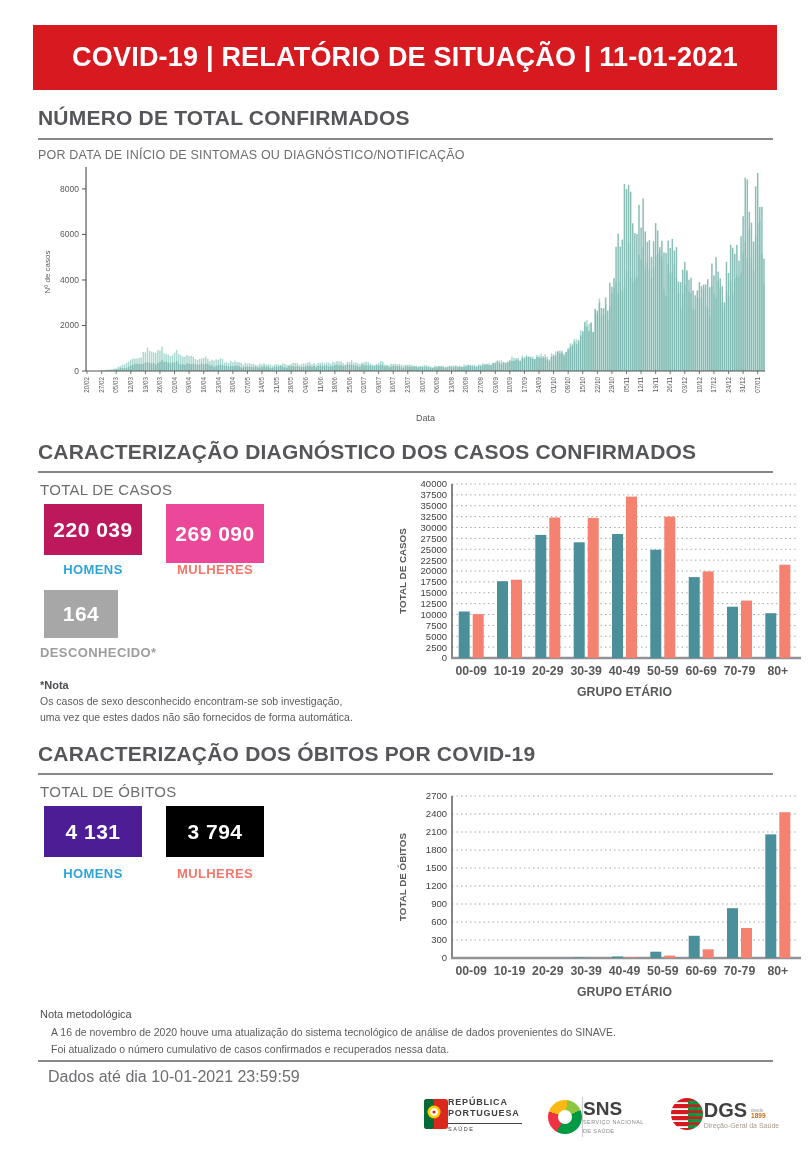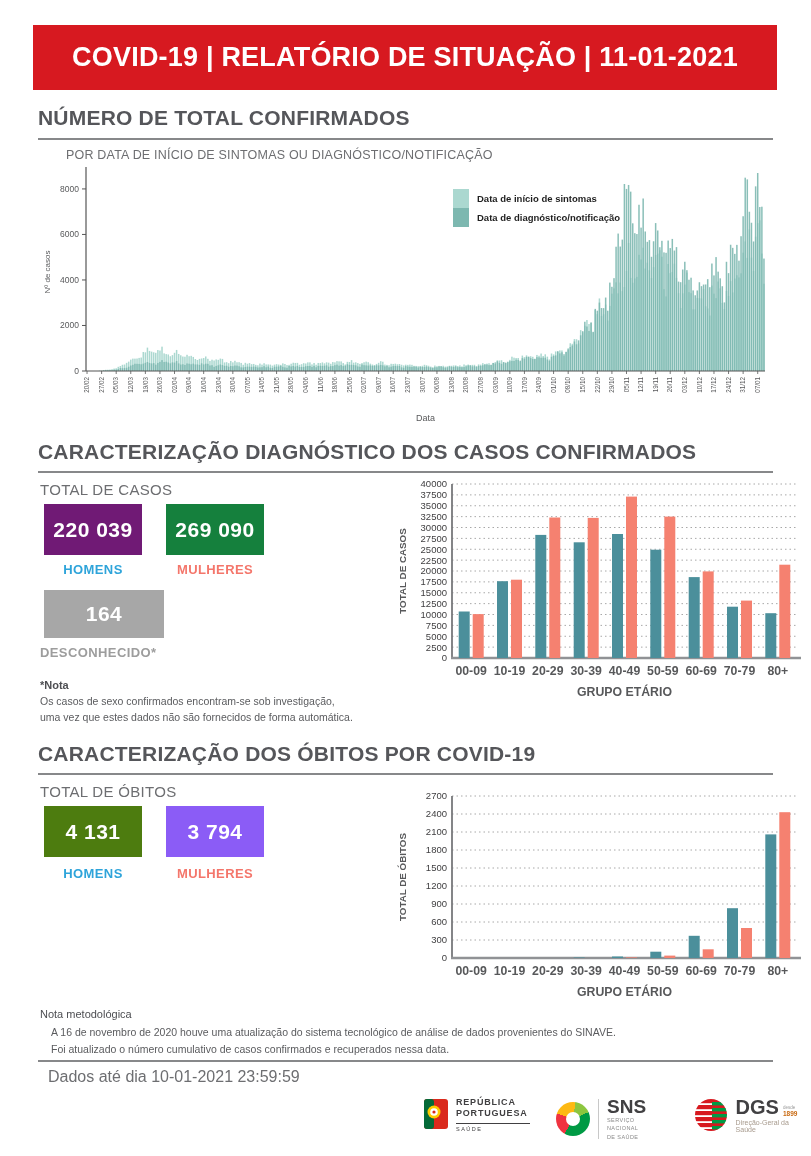--- a/index.html
+++ b/index.html
@@ -4,37 +4,37 @@
 <style>
   html,body{margin:0;padding:0;background:#fff;}
   .page{position:relative;width:811px;height:1156px;background:#fff;overflow:hidden;
         font-family:"Liberation Sans",sans-serif;color:#55565a;}
   .abs{position:absolute;}
   .banner{position:absolute;left:33px;top:25px;width:744px;height:65px;background:#d71920;
           display:flex;align-items:center;justify-content:center;}
   .banner span{color:#fff;font-size:27px;font-weight:700;letter-spacing:.2px;white-space:nowrap;}
   .sec-title{font-size:21px;font-weight:600;color:#55565a;letter-spacing:.2px;white-space:nowrap;}
   .rule{height:2px;background:#87888a;}
-  .subtitle{font-size:12.5px;color:#6d6e71;letter-spacing:.2px;margin-left:28px;}
+  .subtitle{font-size:12.5px;color:#6d6e71;letter-spacing:.2px;}
   .tot-label{font-size:15px;color:#6d6e71;letter-spacing:.3px;}
   .stat-box{display:flex;align-items:center;justify-content:center;color:#fff;
             font-size:21px;font-weight:700;letter-spacing:.5px;}
   .stat-label{font-size:13px;font-weight:700;text-align:center;letter-spacing:.4px;}
   .note-title{font-size:11px;font-weight:700;color:#4d4e52;}
   .note-line{font-size:10.5px;color:#5a5b5e;}
   .legend{display:block;}
   .lg-row{display:flex;align-items:center;height:19px;}
   .lg-sq{width:16px;height:19px;margin-right:8px;flex:0 0 auto;}
   .lg-lb{font-size:9.5px;font-weight:700;color:#1f1f1f;white-space:nowrap;}
   svg text{font-family:"Liberation Sans",sans-serif;}
   .foot-title{font-size:11px;font-weight:400;color:#4d4e52;text-align:right;}
   .foot-line{font-size:10.5px;color:#5a5b5e;margin-left:11px;}
   .data-until{font-size:16px;color:#6d6e71;}
   .footer{display:flex;align-items:flex-start;gap:26px;}
-  .logo{display:flex;align-items:center;gap:8px;}
+  .logo{display:flex;align-items:center;}
   .rep-text div.rep-big{font-size:9px;font-weight:700;color:#414042;letter-spacing:.8px;line-height:1.25;}
   .rep-line{width:74px;height:1px;background:#414042;margin:3px 0 2px 0;}
   .rep-sub{font-size:5.5px;color:#414042;letter-spacing:1.5px;}
   .sns-circle{width:34px;height:34px;border-radius:50%;position:relative;flex:0 0 auto;
      background:conic-gradient(from 210deg,#ef3340 0 22%,#fdb913 22% 44%,#8cc63f 44% 60%,#009a44 60% 100%);}
   .sns-circle:after{content:"";position:absolute;left:10px;top:10px;width:14px;height:14px;border-radius:50%;background:#fff;}
   .v-div{width:1px;height:40px;background:#c8c8c8;}
   .sns-name{font-size:19px;font-weight:700;color:#414042;line-height:1;}
   .sns-sub{font-size:5.5px;color:#8a8a8a;letter-spacing:.4px;line-height:1.5;}
   .dgs-top{display:flex;align-items:flex-end;gap:4px;}
@@ -51,30 +51,20 @@
 
   <div class="banner">
     <span>COVID-19 | RELATÓRIO DE SITUAÇÃO | 11-01-2021</span>
   </div>
 
   <div class="sec-title abs" style="left:38px;top:106px">NÚMERO DE TOTAL CONFIRMADOS</div>
   <div class="rule abs" style="left:38px;top:138px;width:735px"></div>
   <div class="subtitle abs" style="left:38px;top:148px">POR DATA DE INÍCIO DE SINTOMAS OU DIAGNÓSTICO/NOTIFICAÇÃO</div>
 
   <div class="abs" id="chart-timeline" style="left:38px;top:163px;width:735px;height:266px">
-    <div class="legend abs" style="left:415px;top:26px">
-      <div class="lg-row">
-        <span class="lg-sq" style="background:#abd8d0"></span>
-        <span class="lg-lb">Data de início de sintomas</span>
-      </div>
-      <div class="lg-row">
-        <span class="lg-sq" style="background:#7db8b0"></span>
-        <span class="lg-lb">Data de diagnóstico/notificação</span>
-      </div>
-    </div>
   <svg width="735" height="266" viewBox="0 0 735 266">
         <rect x="60.79" y="207.60" width="1.50" height="0.40" fill="#abd8d0" fill-opacity="1"></rect>
         <rect x="62.87" y="207.54" width="1.50" height="0.46" fill="#abd8d0" fill-opacity="1"></rect>
         <rect x="64.95" y="207.13" width="1.50" height="0.87" fill="#abd8d0" fill-opacity="1"></rect>
         <rect x="67.04" y="206.78" width="1.50" height="1.22" fill="#abd8d0" fill-opacity="1"></rect>
         <rect x="69.12" y="206.73" width="1.50" height="1.27" fill="#abd8d0" fill-opacity="1"></rect>
         <rect x="71.20" y="206.58" width="1.50" height="1.42" fill="#abd8d0" fill-opacity="1"></rect>
         <rect x="73.29" y="206.20" width="1.50" height="1.80" fill="#abd8d0" fill-opacity="1"></rect>
         <rect x="75.37" y="205.58" width="1.50" height="2.42" fill="#abd8d0" fill-opacity="1"></rect>
         <rect x="77.45" y="205.27" width="1.50" height="2.73" fill="#abd8d0" fill-opacity="1"></rect>
@@ -814,30 +804,30 @@
         <text x="0" y="0" text-anchor="end" font-size="6.3" fill="#58595b" transform="translate(707.3,214) rotate(-90)">31/12</text>
         <line x1="719.7101226993865" y1="208" x2="719.7101226993865" y2="211" stroke="#555" stroke-width="0.8"></line>
         <text x="0" y="0" text-anchor="end" font-size="6.3" fill="#58595b" transform="translate(721.9,214) rotate(-90)">07/01</text>
         <text x="387.5" y="258" text-anchor="middle" font-size="9" fill="#58595b">Data</text>
       </svg></div>
 
   <div class="sec-title abs" style="left:38px;top:440px">CARACTERIZAÇÃO DIAGNÓSTICO DOS CASOS CONFIRMADOS</div>
   <div class="rule abs" style="left:38px;top:471px;width:735px"></div>
   <div class="tot-label abs" style="left:40px;top:481px">TOTAL DE CASOS</div>
 
-  <div class="stat-box abs" style="left:44px;top:504px;width:98px;height:51px;background:#701a75">220 039</div>
-  <div class="stat-box abs" style="left:166px;top:504px;width:98px;height:51px;background:#15803d">269 090</div>
+  <div class="stat-box abs" style="left:44px;top:504px;width:98px;height:51px;background:#be185d">220 039</div>
+  <div class="stat-box abs" style="left:166px;top:504px;width:98px;height:59px;background:#ec4899">269 090</div>
   <div class="stat-label abs" style="left:44px;top:562px;width:98px;color:#2ea4da">HOMENS</div>
   <div class="stat-label abs" style="left:166px;top:562px;width:98px;color:#f4766b">MULHERES</div>
 
-  <div class="stat-box abs" style="left:44px;top:590px;width:120px;height:48px;background:#a7a7a7">164</div>
+  <div class="stat-box abs" style="left:44px;top:590px;width:74px;height:48px;background:#a7a7a7">164</div>
   <div class="stat-label abs" style="left:40px;top:645px;width:120px;color:#9d9d9d;text-align:left">DESCONHECIDO*</div>
 
   <div class="note-title abs" style="left:40px;top:679px">*Nota</div>
-  <div class="note-line abs" style="left:40px;top:695px">Os casos de sexo confirmados encontram-se sob investigação,</div>
+  <div class="note-line abs" style="left:40px;top:695px">Os casos de sexo desconhecido encontram-se sob investigação,</div>
   <div class="note-line abs" style="left:40px;top:711px">uma vez que estes dados não são fornecidos de forma automática.</div>
 
   <div class="abs" id="chart-cases-age" style="left:392px;top:476px;width:415px;height:230px"><svg width="415" height="230" viewBox="0 0 415 230">
         <text x="55" y="185.4" text-anchor="end" font-size="9.5" fill="#414042">0</text>
         <line x1="60" y1="171.125" x2="405" y2="171.125" stroke="#a8a8a8" stroke-width="1" stroke-dasharray="1.5 3"></line>
         <text x="55" y="174.525" text-anchor="end" font-size="9.5" fill="#414042">2500</text>
         <line x1="60" y1="160.25" x2="405" y2="160.25" stroke="#a8a8a8" stroke-width="1" stroke-dasharray="1.5 3"></line>
         <text x="55" y="163.65" text-anchor="end" font-size="9.5" fill="#414042">5000</text>
         <line x1="60" y1="149.375" x2="405" y2="149.375" stroke="#a8a8a8" stroke-width="1" stroke-dasharray="1.5 3"></line>
         <text x="55" y="152.775" text-anchor="end" font-size="9.5" fill="#414042">7500</text>
@@ -897,22 +887,22 @@
         <rect x="373.3" y="137.2" width="11" height="44.8" fill="#4b8f9b"></rect>
         <rect x="387.3" y="88.7" width="11" height="93.3" fill="#f58170"></rect>
         <text x="385.83333333333337" y="199" text-anchor="middle" font-size="12.3" fill="#57585a" font-weight="600">80+</text>
         <text x="232.5" y="220" text-anchor="middle" font-size="12.3" fill="#57585a" font-weight="600">GRUPO ETÁRIO</text>
       </svg></div>
 
   <div class="sec-title abs" style="left:38px;top:742px">CARACTERIZAÇÃO DOS ÓBITOS POR COVID-19</div>
   <div class="rule abs" style="left:38px;top:773px;width:735px"></div>
   <div class="tot-label abs" style="left:40px;top:783px">TOTAL DE ÓBITOS</div>
 
-  <div class="stat-box abs" style="left:44px;top:806px;width:98px;height:51px;background:#4d7c0f">4 131</div>
-  <div class="stat-box abs" style="left:166px;top:806px;width:98px;height:51px;background:#8b5cf6">3 794</div>
+  <div class="stat-box abs" style="left:44px;top:806px;width:98px;height:51px;background:#4c1d95">4 131</div>
+  <div class="stat-box abs" style="left:166px;top:806px;width:98px;height:51px;background:#000000">3 794</div>
   <div class="stat-label abs" style="left:44px;top:866px;width:98px;color:#2ea4da">HOMENS</div>
   <div class="stat-label abs" style="left:166px;top:866px;width:98px;color:#f4766b">MULHERES</div>
 
   <div class="abs" id="chart-deaths-age" style="left:392px;top:788px;width:415px;height:220px"><svg width="415" height="220" viewBox="0 0 415 220">
         <text x="55" y="173.4" text-anchor="end" font-size="9.5" fill="#414042">0</text>
         <line x1="60" y1="152" x2="405" y2="152" stroke="#a8a8a8" stroke-width="1" stroke-dasharray="1.5 3"></line>
         <text x="55" y="155.4" text-anchor="end" font-size="9.5" fill="#414042">300</text>
         <line x1="60" y1="134" x2="405" y2="134" stroke="#a8a8a8" stroke-width="1" stroke-dasharray="1.5 3"></line>
         <text x="55" y="137.4" text-anchor="end" font-size="9.5" fill="#414042">600</text>
         <line x1="60" y1="116" x2="405" y2="116" stroke="#a8a8a8" stroke-width="1" stroke-dasharray="1.5 3"></line>

